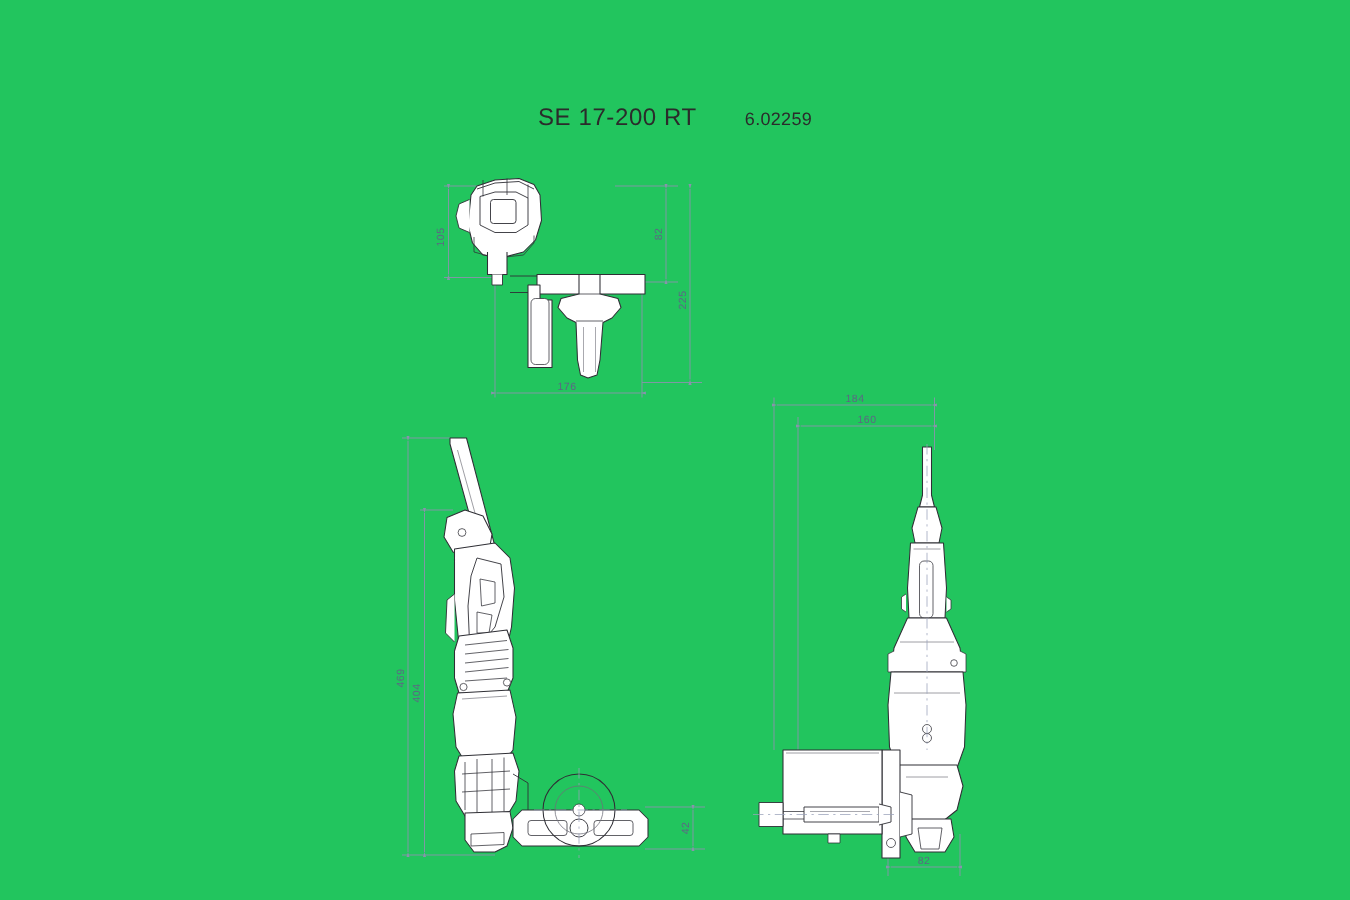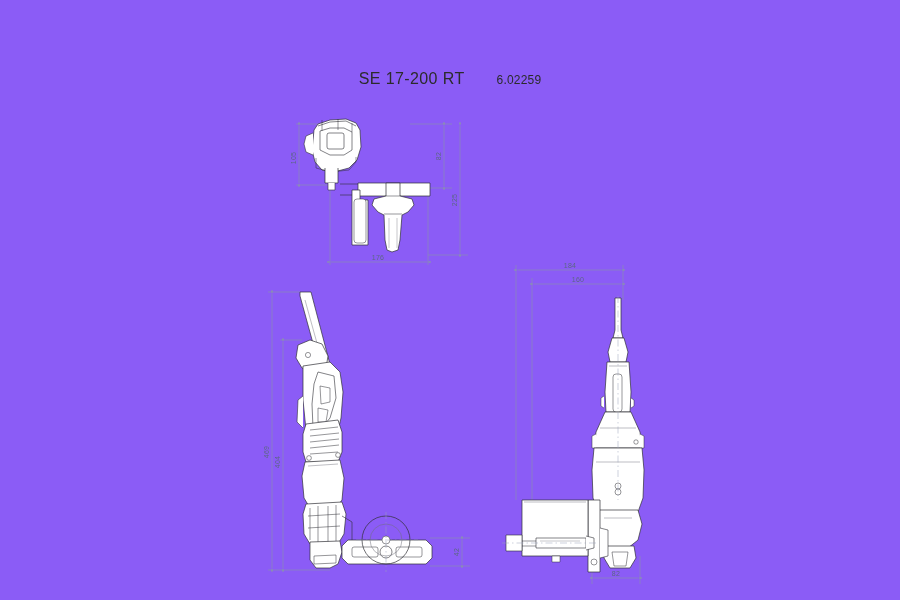--- a/index.html
+++ b/index.html
@@ -10,21 +10,21 @@
   body {
     width: 900px;
     height: 600px;
     position: relative;
     overflow: hidden;
     font-family: "Liberation Sans", sans-serif;
   }
   #sheet {
     position: absolute;
     inset: 0;
-    background: #8b5cf6;
+    background: #22c55e;
   }
   .title-block {
     position: absolute;
     top: 70px;
     left: 0;
     width: 900px;
     text-align: center;
     white-space: pre;
   }
   .title-model {

